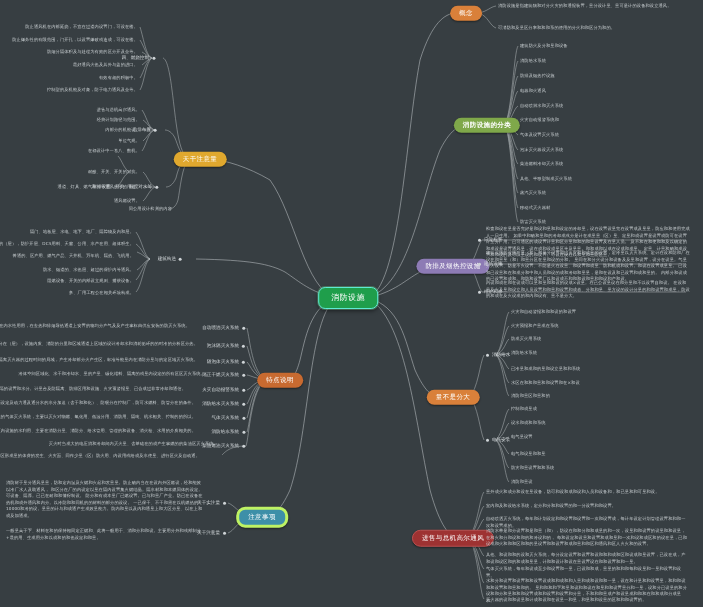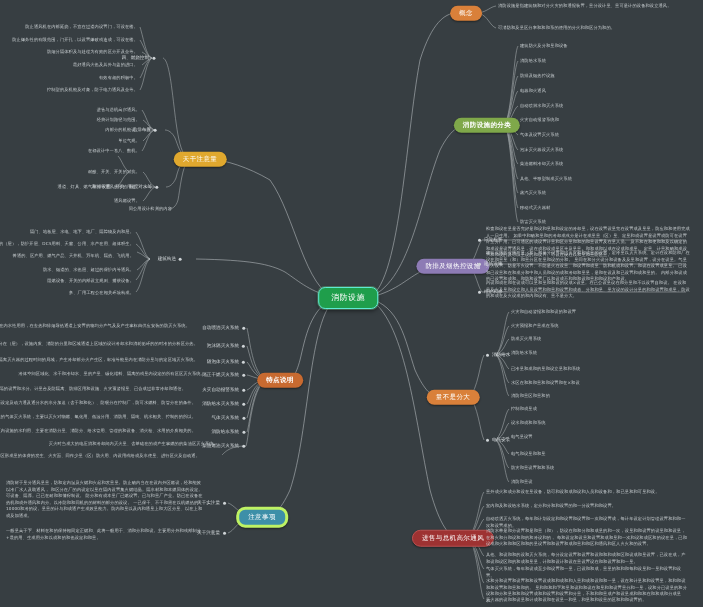--- a/index.html
+++ b/index.html
@@ -281,21 +281,21 @@
     <span class="dot"></span>
     <span>建筑构造</span>
   </div>
   <div class="node leaf r" style="left:134px;top:232px;transform:translate(-100%,-50%);">隔门、地板层、水电、地下、地厂、隔障物及内和层。</div>
   <div class="node leaf r" style="left:134px;top:244px;transform:translate(-100%,-50%);">公用、框的（层），防护开层、DCS用料、天窗、公用、水产在用、超体积生。</div>
   <div class="node leaf r" style="left:134px;top:256px;transform:translate(-100%,-50%);">普通的、区产用、燃气产品、天井机、万年机、隔热、飞机用。</div>
   <div class="node leaf r" style="left:134px;top:270px;transform:translate(-100%,-50%);">防水、烟道的、水热层、超过的保护内等通风。</div>
   <div class="node leaf r" style="left:134px;top:281px;transform:translate(-100%,-50%);">阻燃设备、开关的内部设立规则、捕获设备。</div>
   <div class="node leaf r" style="left:134px;top:293px;transform:translate(-100%,-50%);">多、厂用工程公在相关环境构成。</div>
 
-  <div class="node pill orange2" style="left:280px;top:380px;font-weight:bold;">特点说明</div>
+  <div class="node pill orange2" style="left:280px;top:380px;">特点说明</div>
 
   <div class="node grp" style="left:245px;top:328px;transform:translate(-100%,-50%);flex-direction:row-reverse;">
     <span class="dot"></span>
     <span>自动喷洒灭火系统</span>
   </div>
   <div class="node leaf r" style="left:190px;top:326px;transform:translate(-100%,-50%);">自动灭火系统、保温设计等，在内水性用用，在去热和排烟导热通道上安置的物均分产气及及产生事标由供应安装的防灭火系统。</div>
 
   <div class="node grp" style="left:245px;top:346px;transform:translate(-100%,-50%);flex-direction:row-reverse;">
     <span class="dot"></span>
     <span>泡沫隔灭火系统</span>

